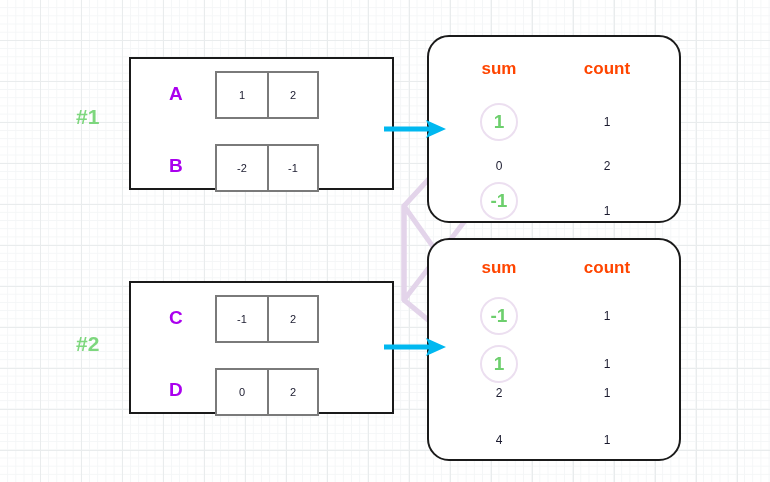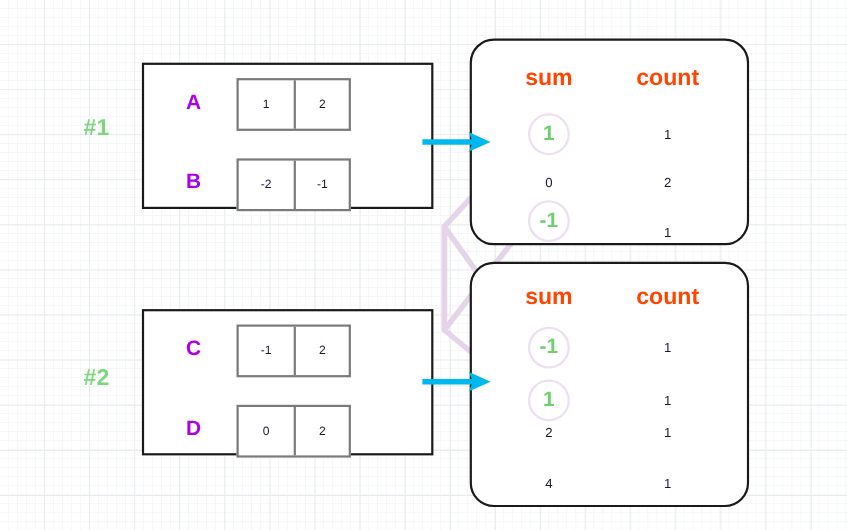--- a/index.html
+++ b/index.html
@@ -81,21 +81,21 @@
   
   .panel {
     position: absolute;
     border: 2px solid #1a1a1a;
     border-radius: 22px;
     background: #ffffff;
     box-sizing: border-box;
   }
   .col-head {
     position: absolute;
-    font-size: 21px;
+    font-size: 17px;
     font-weight: bold;
     color: #ff4500;
     white-space: nowrap;
     transform: translateX(-50%);
   }
   .val {
     position: absolute;
     font-size: 12px;
     color: #1a1a2e;
     white-space: nowrap;

